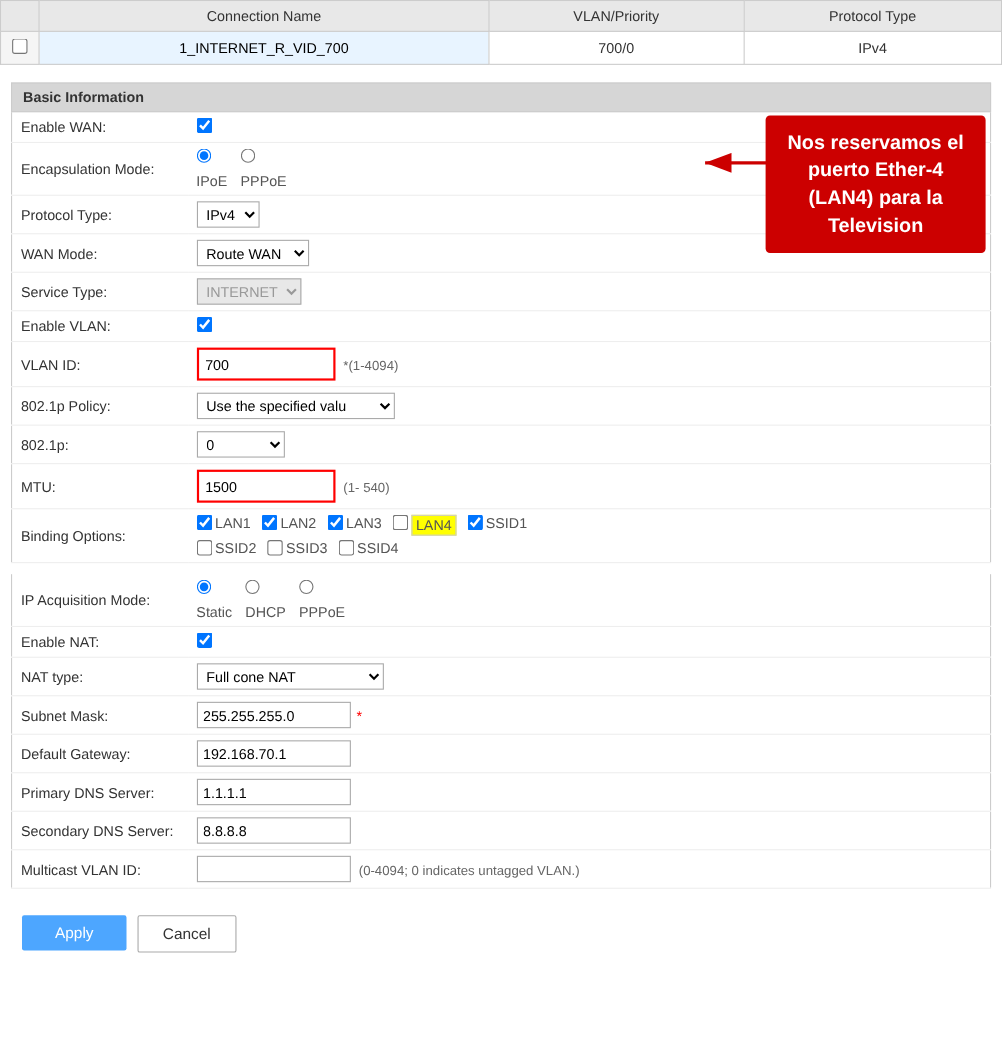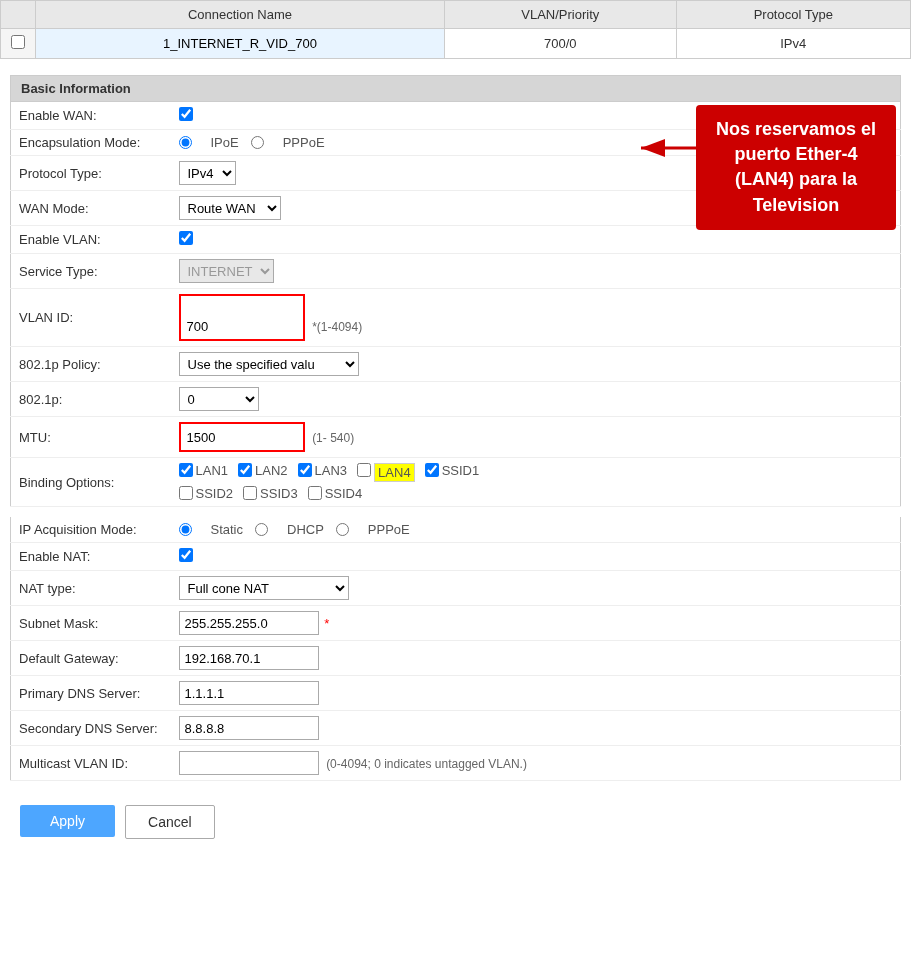--- a/index.html
+++ b/index.html
@@ -100,39 +100,39 @@
       height: 14px;
     }
 
     .radio-group {
       display: flex;
       align-items: center;
       gap: 12px;
     }
     .radio-group label {
       display: flex;
-      align-items: center;
-      gap: 19px;
+      align-items: flex-start;
+      gap: 9px;
+      flex-direction: column;
     }
 
     
     .vlan-id-row td {
       position: relative;
     }
     .vlan-id-wrapper {
       border: 2px solid red;
       display: inline-flex;
       align-items: center;
       padding: 1px;
     }
     .vlan-id-wrapper input {
       border: none;
       outline: none;
       width: 120px;
-      margin-top: 17px;
     }
     .vlan-hint {
       color: #666;
       margin-left: 4px;
       font-size: 12px;
     }
 
     
     .mtu-wrapper {
       border: 2px solid red;
@@ -300,32 +300,32 @@
         <td>WAN Mode:</td>
         <td>
           <select>
             <option>Route WAN</option>
             <option>Bridge WAN</option>
           </select>
         </td>
       </tr>
 
       <tr>
-        <td>Enable VLAN:</td>
-        <td>
-          <input type="checkbox" checked="" style="">
-        </td>
-      </tr>
-
-      <tr>
         <td>Service Type:</td>
         <td>
           <select style="background:#e8e8e8;color:#999;">
             <option>INTERNET</option>
           </select>
+        </td>
+      </tr>
+
+      <tr>
+        <td>Enable VLAN:</td>
+        <td>
+          <input type="checkbox" checked="" style="">
         </td>
       </tr>
 
       <tr class="vlan-id-row">
         <td>VLAN ID:</td>
         <td>
           <div class="vlan-id-wrapper">
             <input type="text" value="700" style="">
           </div>
           <span class="vlan-hint">*(1-4094)</span>

